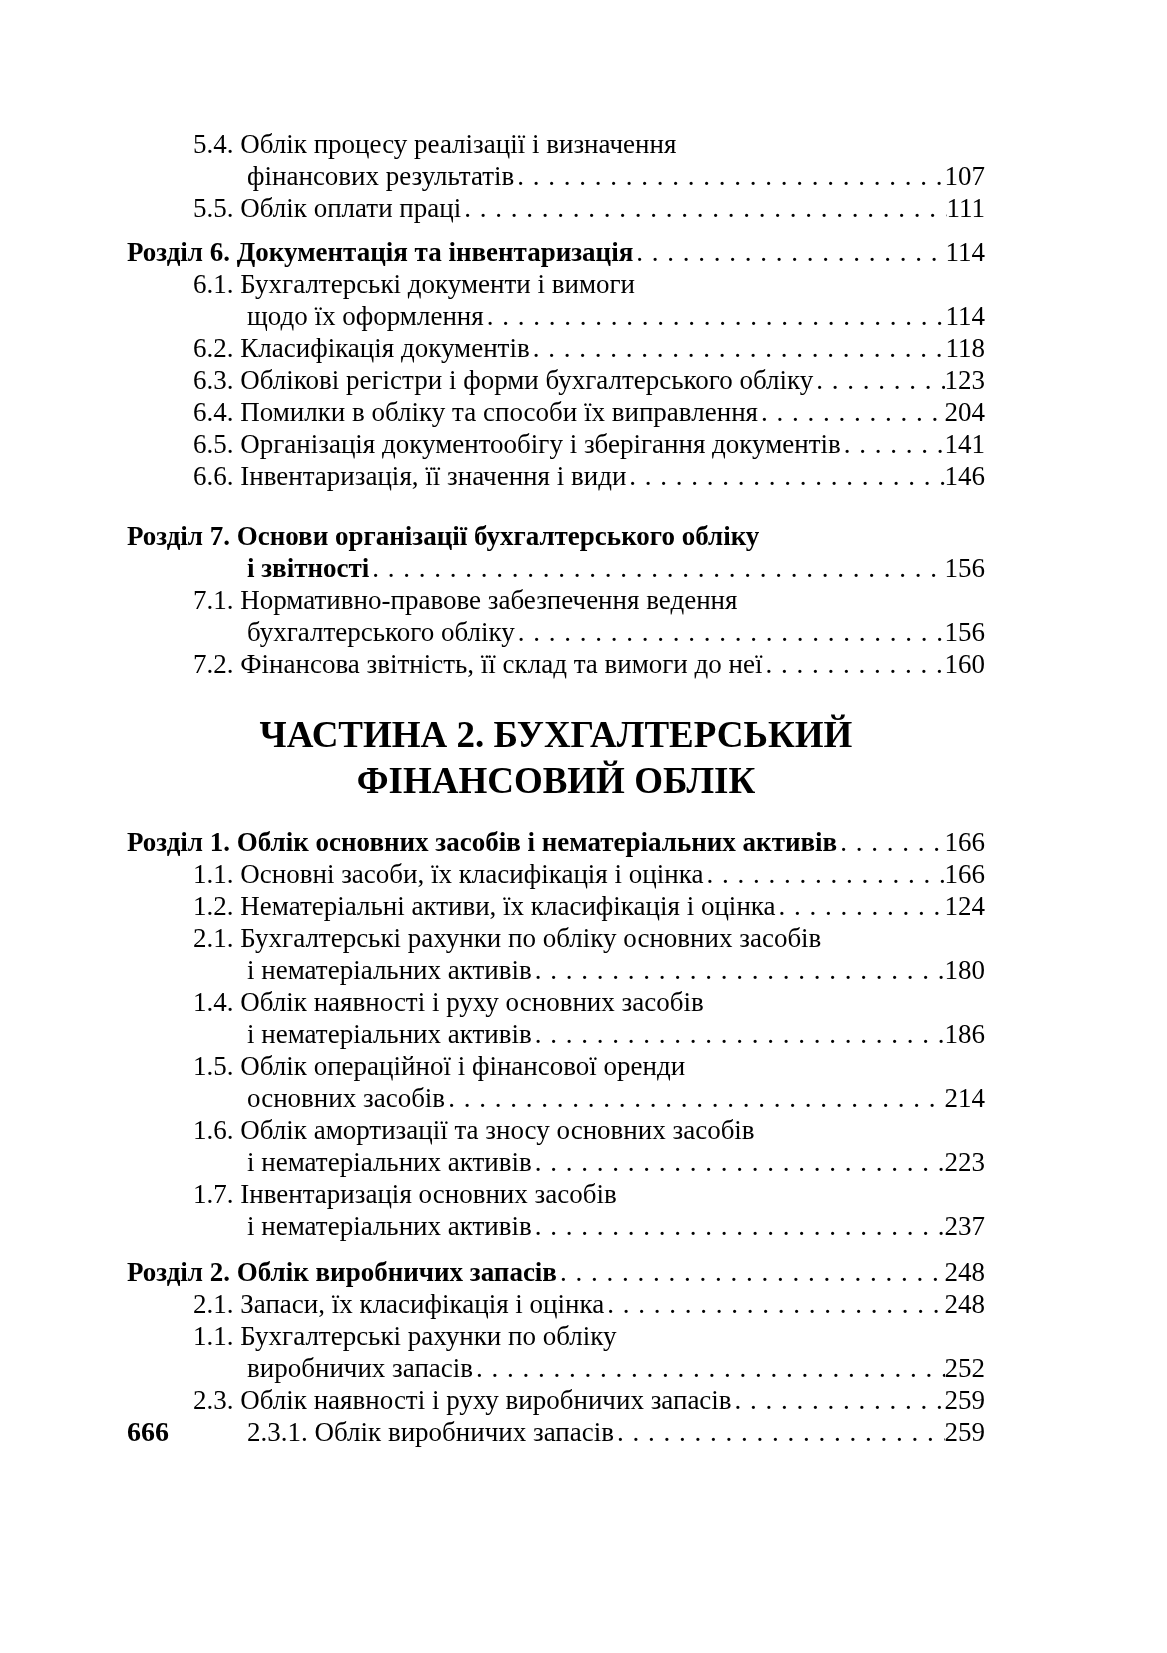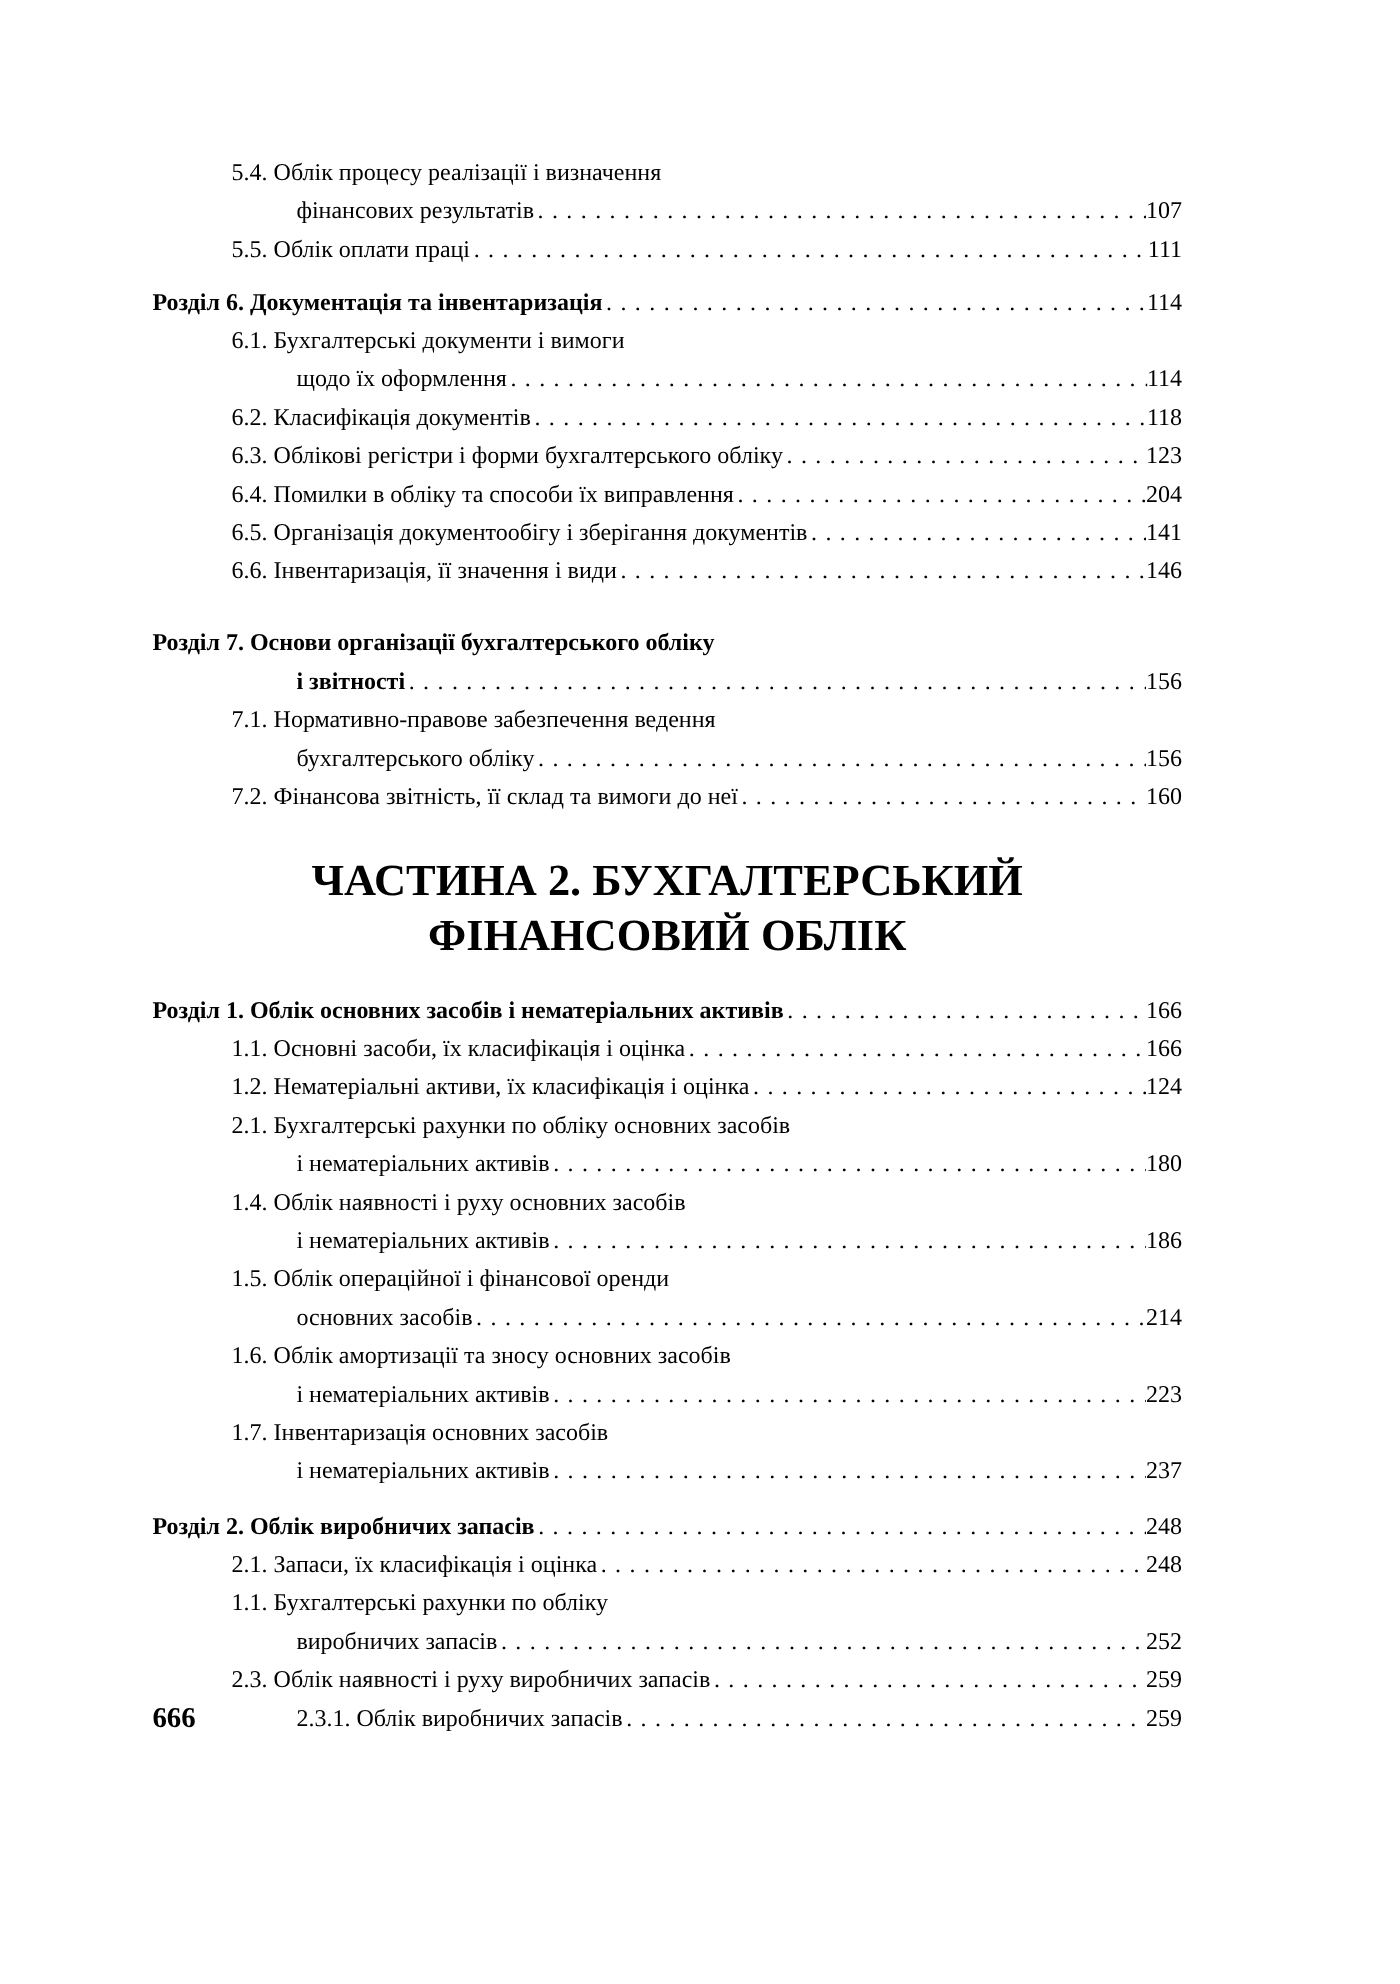--- a/index.html
+++ b/index.html
@@ -16,21 +16,21 @@
   }
   .content {
     position: absolute;
     left: 127px;
     top: 128px;
     width: 858px;
   }
   .line {
     display: flex;
     align-items: baseline;
-    font-size: 20px;
+    font-size: 27px;
     line-height: 32px;
     white-space: nowrap;
   }
   .ind-1 { padding-left: 66px; }
   .ind-2 { padding-left: 120px; }
   .bold { font-weight: bold; }
   .t { flex: 0 0 auto; }
   .leader {
     flex: 1 1 auto;
     overflow: hidden;
@@ -44,21 +44,21 @@
     text-align: center;
     font-weight: bold;
     font-size: 37px;
     line-height: 46px;
     margin: 32px 0 22px 0;
   }
   .footer-page {
     position: absolute;
     left: 127px;
     top: 1416px;
-    font-size: 24px;
+    font-size: 28px;
     line-height: 32px;
     font-weight: bold;
   }
 </style>
 </head>
 <body>
 
 <div class="page">
   <div class="content">
 

